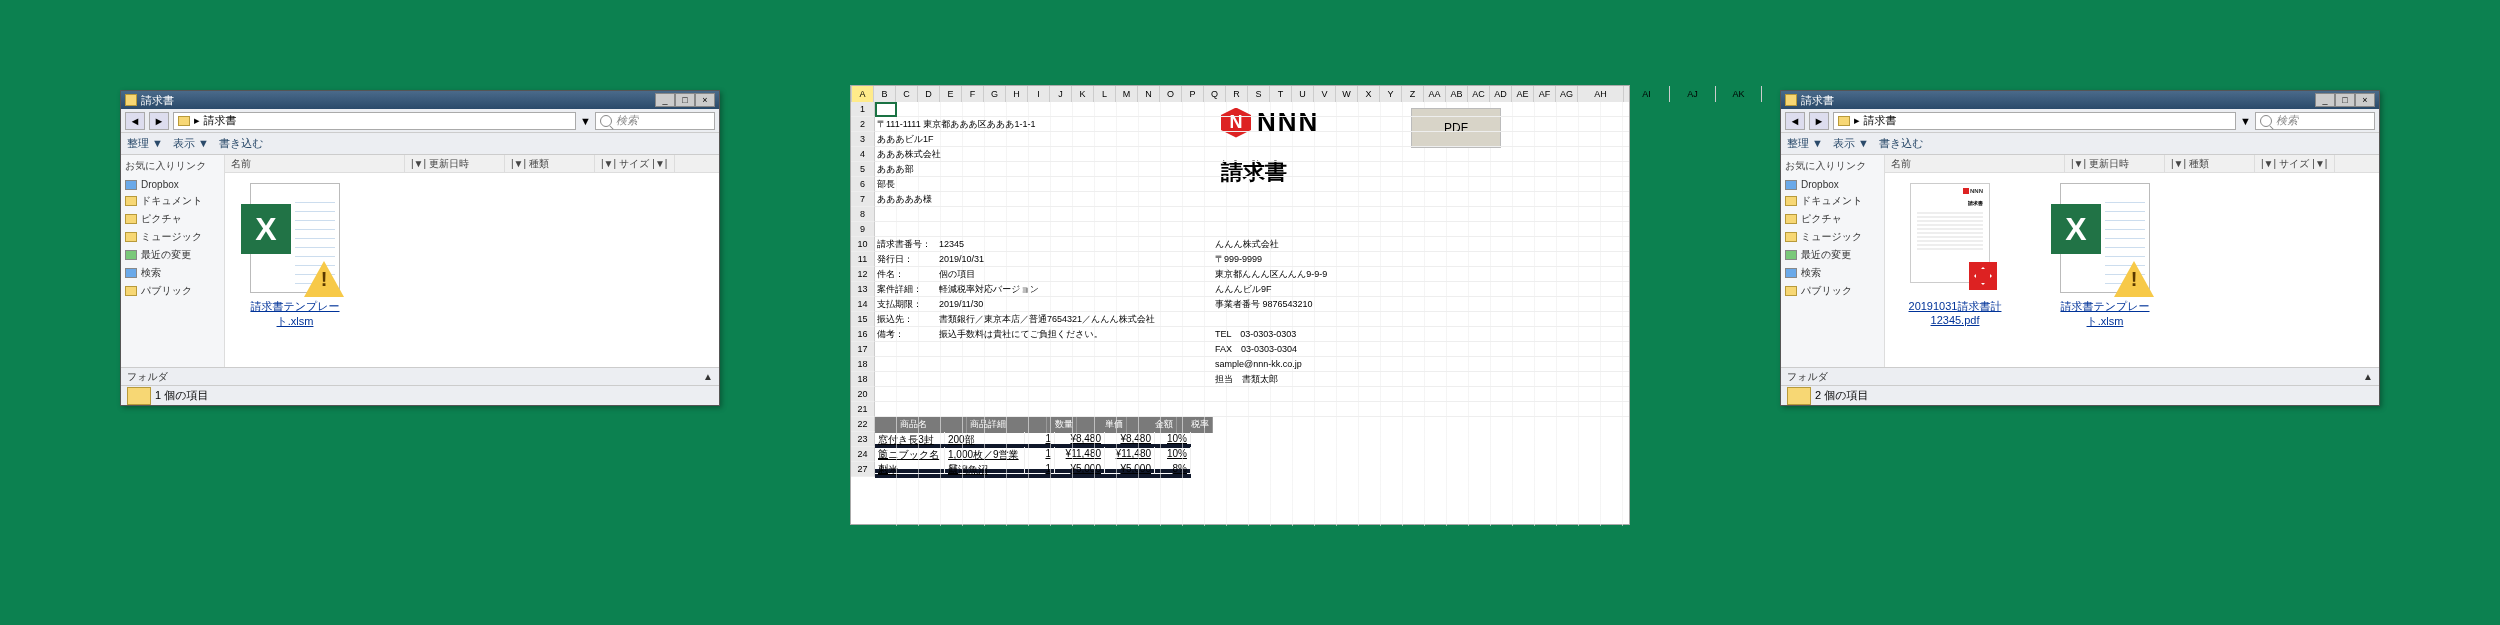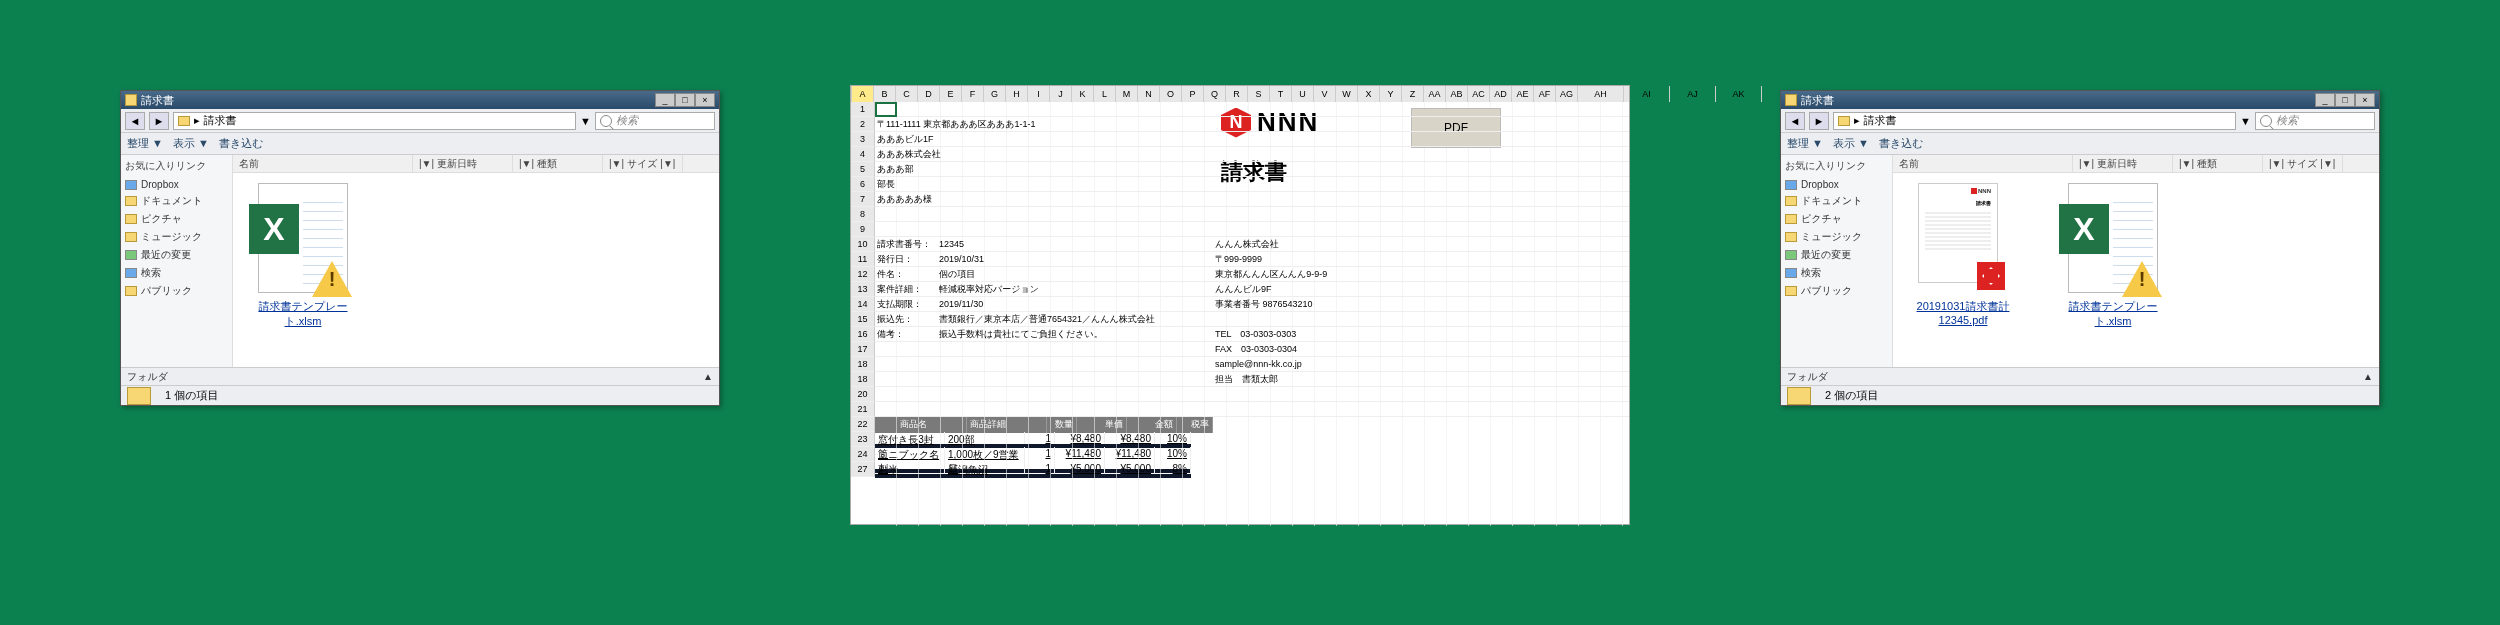--- a/index.html
+++ b/index.html
@@ -93,21 +93,21 @@
   border-bottom: 1px solid #ccc;
   gap: 10px;
 }
 .toolbar2 span { color: #2a4a6a; }
 .body-area {
   display: flex;
   height: 212px;
   background: #fff;
 }
 .sidebar {
-  width: 112px;
+  width: 104px;
   border-right: 1px solid #ddd;
   padding: 4px;
   background: #f5f6f8;
 }
 .sidebar-h { font-size: 10px; color: #444; margin-bottom: 4px; }
 .sb-item { display: flex; align-items: center; gap: 4px; font-size: 10px; padding: 2px 0; color: #333; }
 .sb-ico { width: 12px; height: 10px; border: 1px solid #888; }
 .ico-blue { background: #6aa9e9; }
 .ico-folder { background: #f7d774; border-color: #b89a3a; }
 .ico-green { background: #7ac87a; }
@@ -220,21 +220,21 @@
   font-size: 10px;
   color: #333;
 }
 .footer2 {
   background: #eceef2;
   height: 20px;
   border-top: 1px solid #ccc;
   display: flex;
   align-items: center;
   padding: 0 6px;
-  gap: 14px;
+  gap: 4px;
 }
 .footer2 .big-folder {
   width: 24px; height: 18px;
   background: #f7d774;
   border: 1px solid #b89a3a;
 }
 
 
 .excel-view {
   position: absolute;

